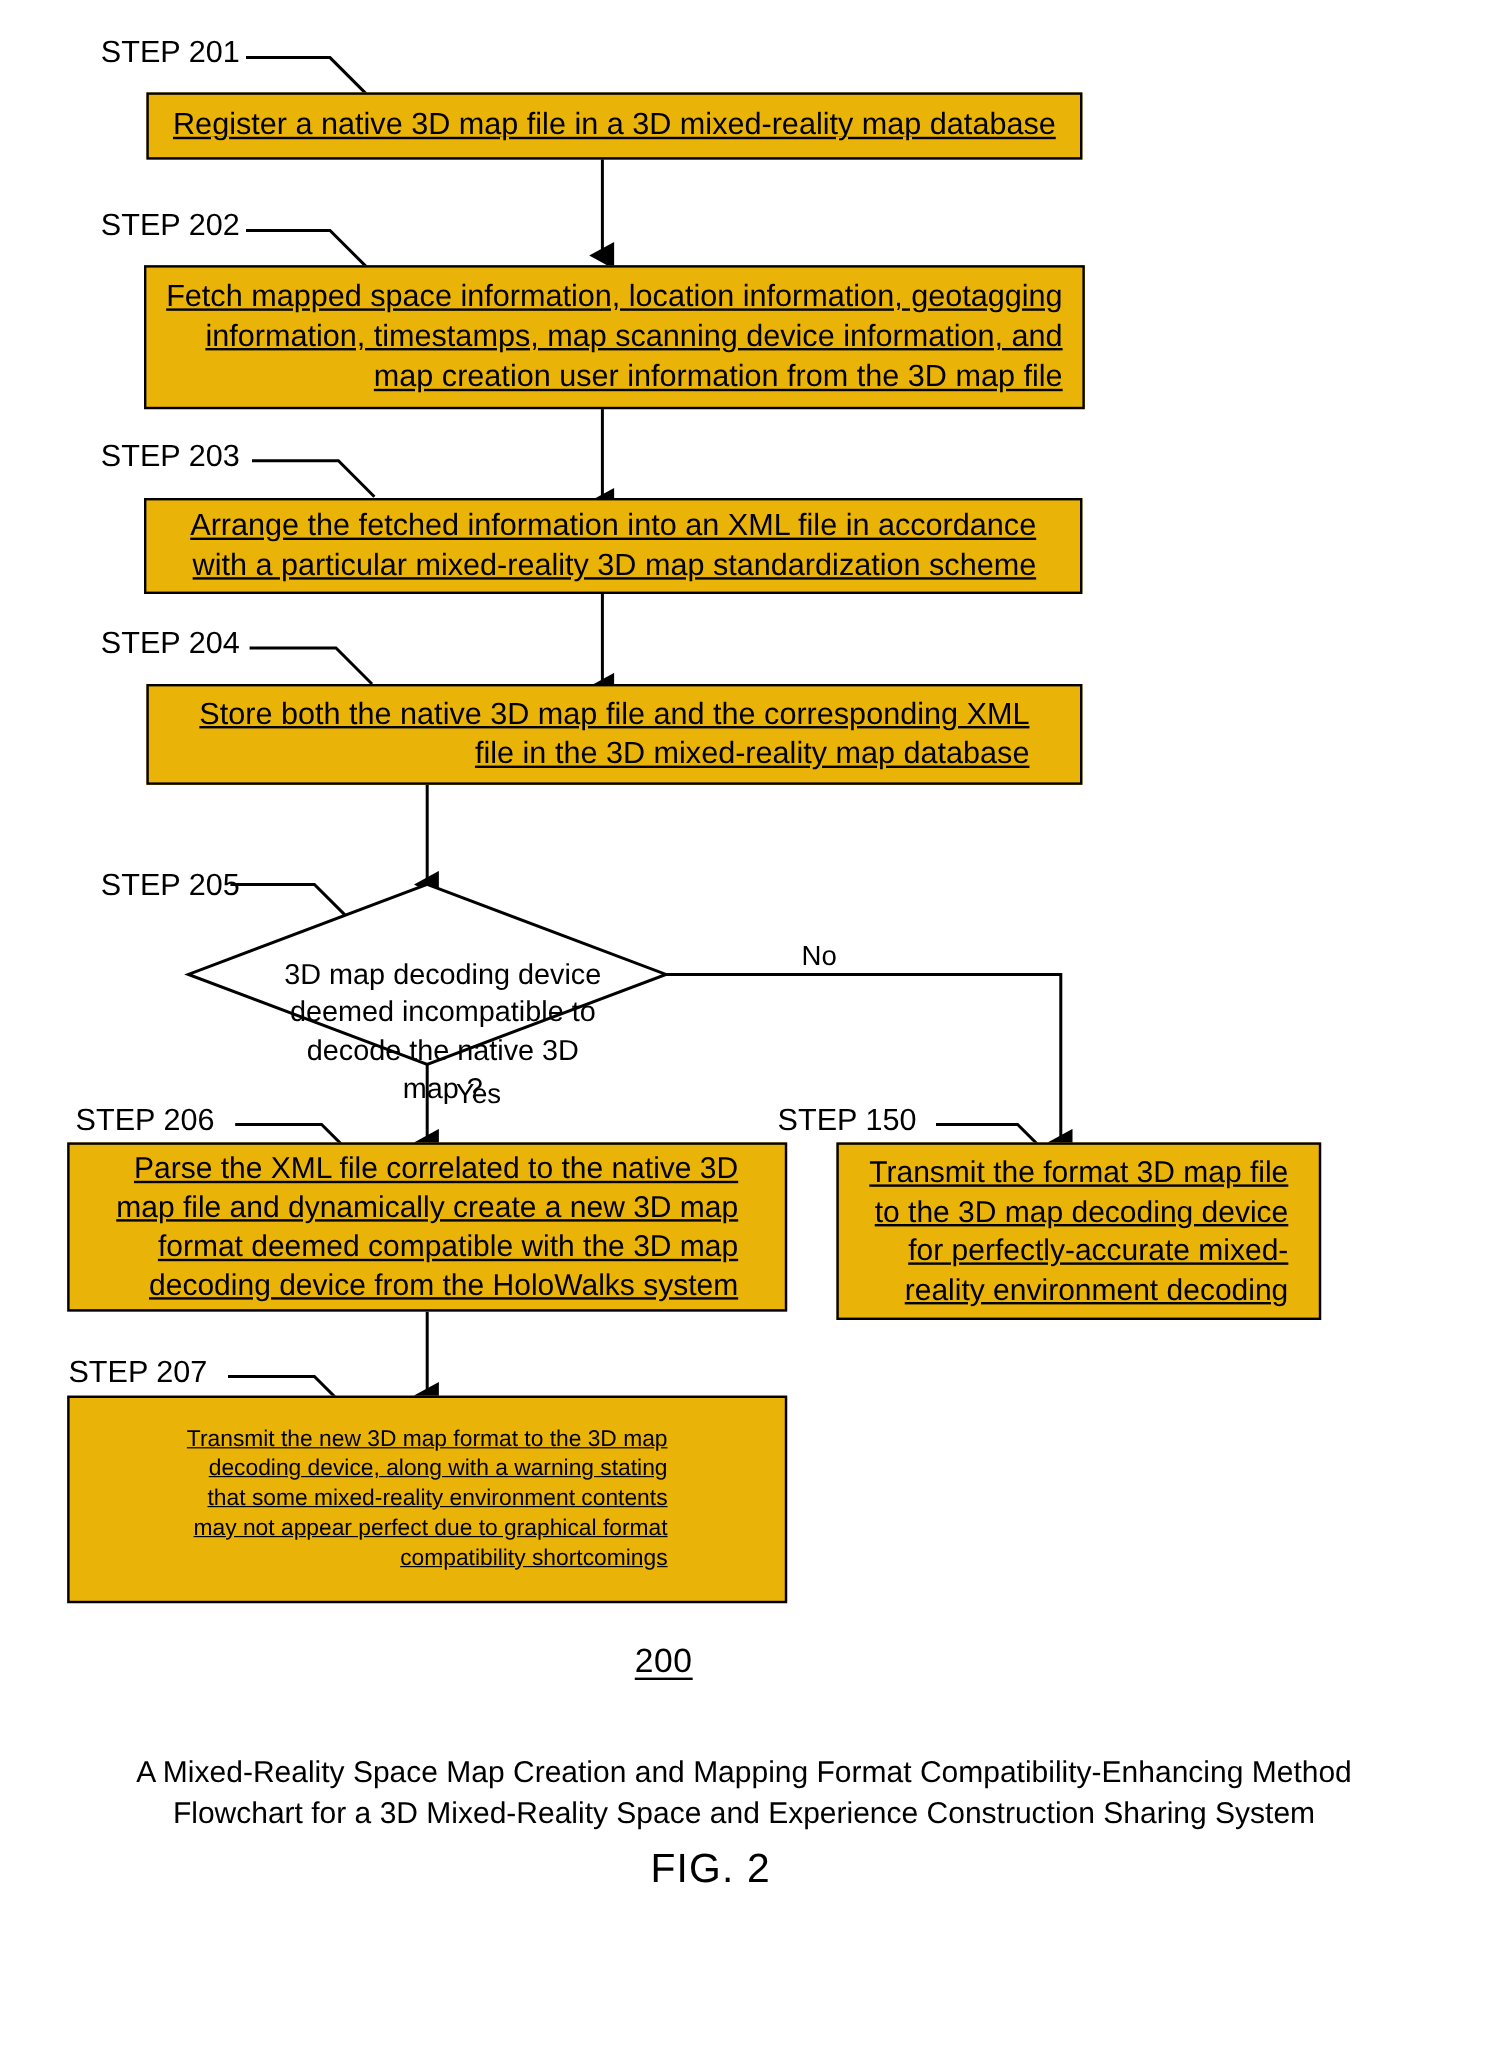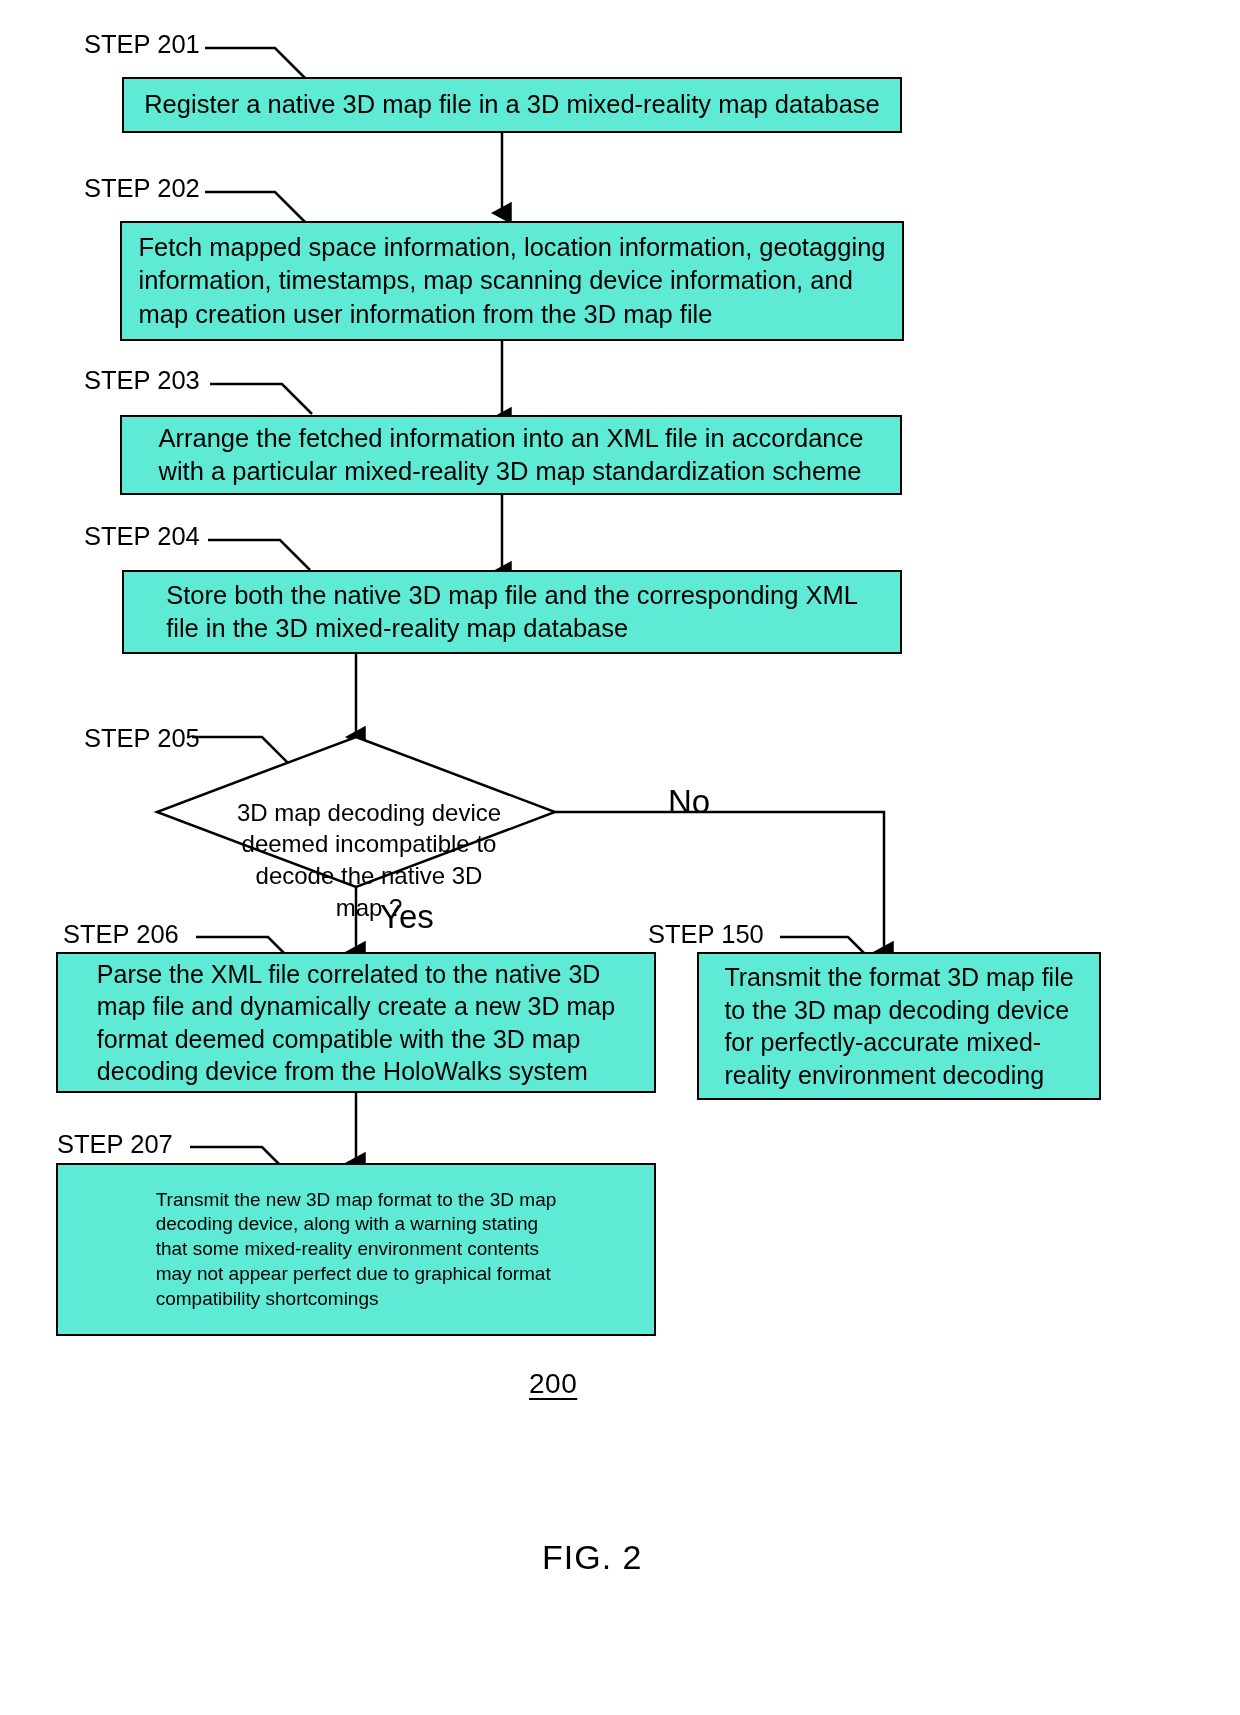--- a/index.html
+++ b/index.html
@@ -25,42 +25,43 @@
     position: absolute;
     left: 0; top: 0;
     width: 1240px;
     height: 1715px;
     pointer-events: none;
   }
   .node {
     position: absolute;
     box-sizing: border-box;
     border: 2.5px solid #000;
-    background: #5eead4;
+    background: #eab308;
     display: flex;
     align-items: center;
     justify-content: center;
-    text-align: left;
+    text-align: right;
     font-size: 25.5px;
     line-height: 1.30;
     padding: 4px 10px;
+    text-decoration: underline;
   }
   .node .txt {
     display: block;
     white-space: pre-line;
   }
   .steplabel {
     position: absolute;
     font-size: 25.5px;
     line-height: 1;
     white-space: nowrap;
   }
   .edgelabel {
     position: absolute;
-    font-size: 33px;
+    font-size: 23px;
     line-height: 1;
     white-space: nowrap;
   }
   .diamond-text {
     position: absolute;
     text-align: center;
     font-size: 24px;
     line-height: 1.32;
     white-space: pre-line;
   }
@@ -209,18 +210,22 @@
 decoding device, along with a warning stating
 that some mixed-reality environment contents
 may not appear perfect due to graphical format
 compatibility shortcomings</span>
   </div>
 
   <div class="fig-num" style="left:529px; top:1368px;">
     <span>200</span>
   </div>
 
+  <div class="caption" style="left:60px; top:1425px; width:1120px;">
+    <span>A Mixed-Reality Space Map Creation and Mapping Format Compatibility-Enhancing Method
+Flowchart for a 3D Mixed-Reality Space and Experience Construction Sharing System</span>
+  </div>
 
   <div class="fig-label" style="left:510px; top:1538px;">
     <span>FIG. 2</span>
   </div>
 
 </div>
 
 </body></html>

